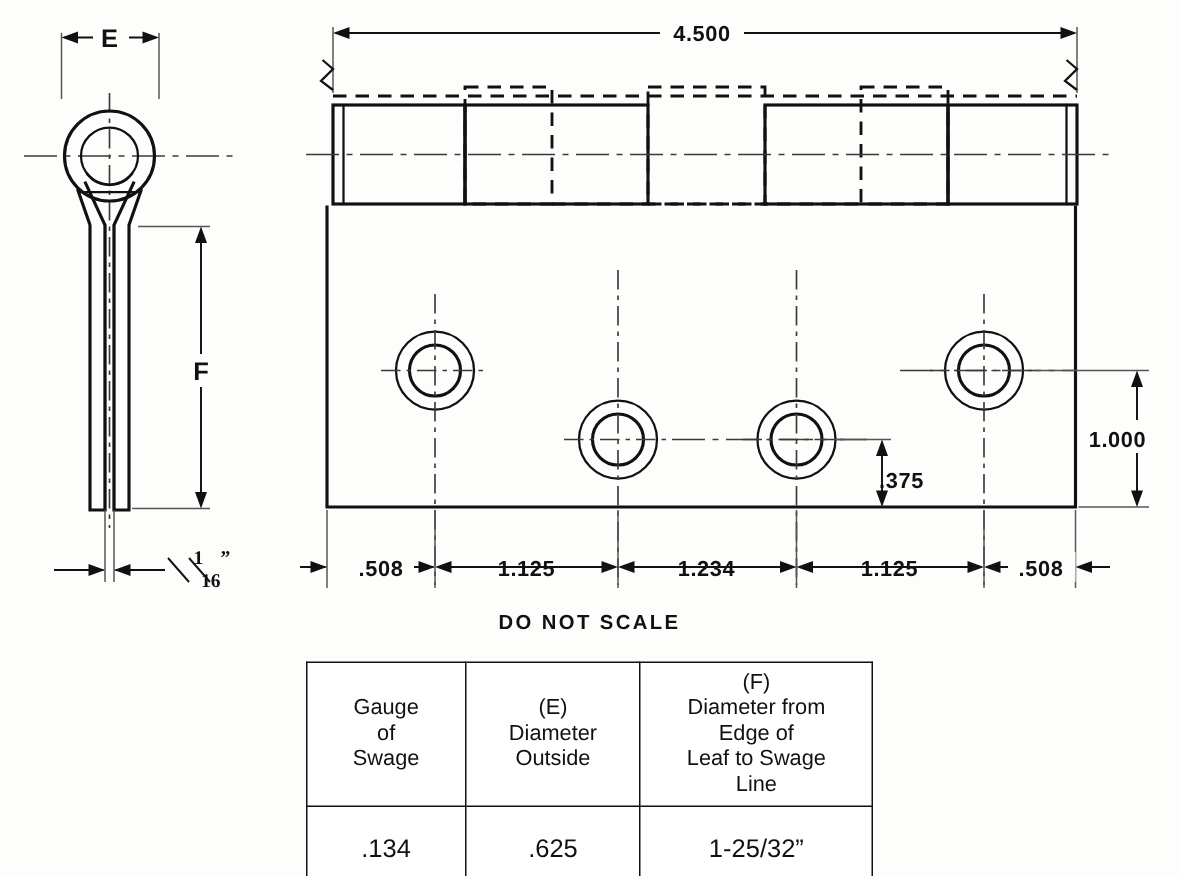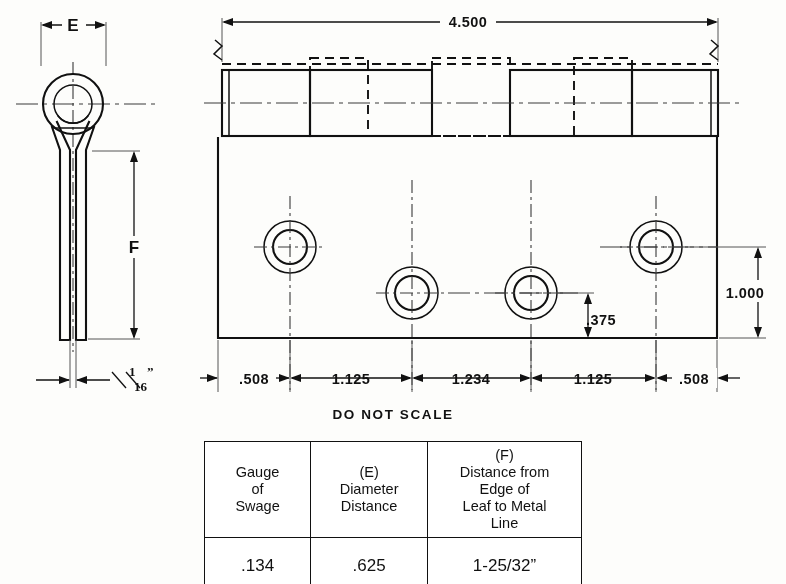--- a/index.html
+++ b/index.html
@@ -295,26 +295,26 @@
     <tbody>
       <tr>
         <td class="hd c0">
           <div>Gauge</div>
           <div>of</div>
           <div>Swage</div>
         </td>
         <td class="hd c1">
           <div>(E)</div>
           <div>Diameter</div>
-          <div>Distance</div>
+          <div>Outside</div>
         </td>
         <td class="hd c2">
           <div>(F)</div>
-          <div>Distance from Edge of</div>
-          <div>Leaf to Metal Line</div>
+          <div>Diameter from Edge of</div>
+          <div>Leaf to Swage Line</div>
         </td>
       </tr>
       <tr>
         <td class="vl c0">.134</td>
         <td class="vl c1">.625</td>
         <td class="vl c2">1-25/32”</td>
       </tr>
     </tbody>
   </table>
 

